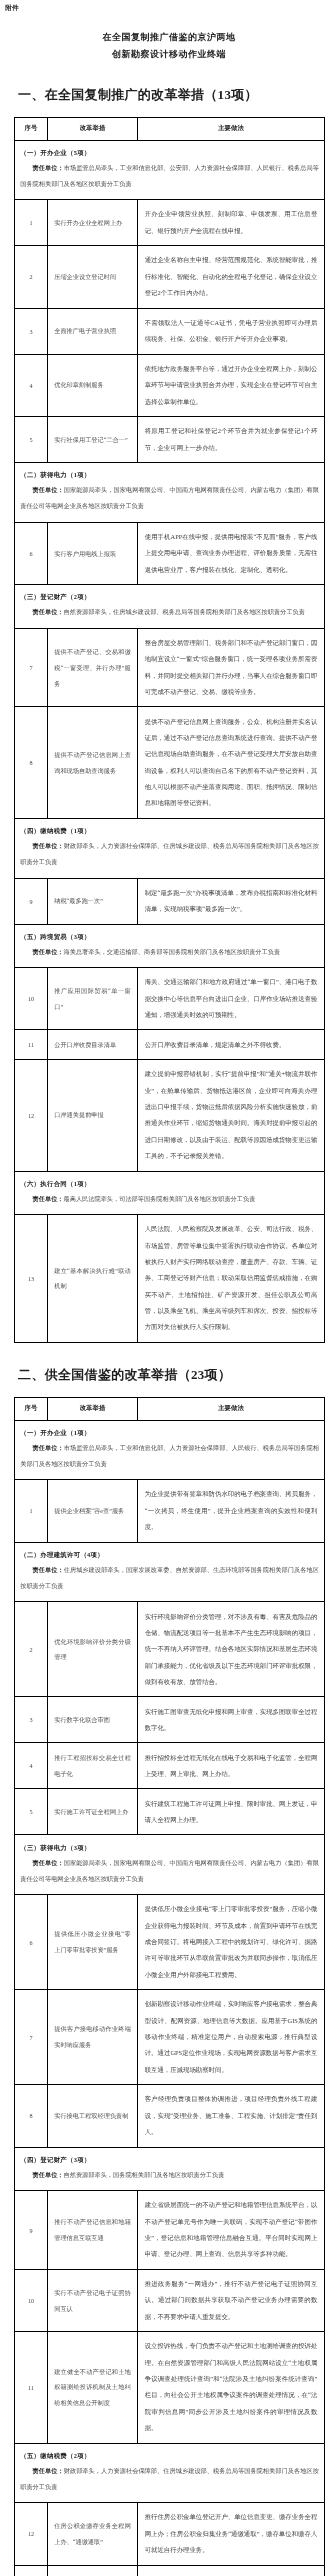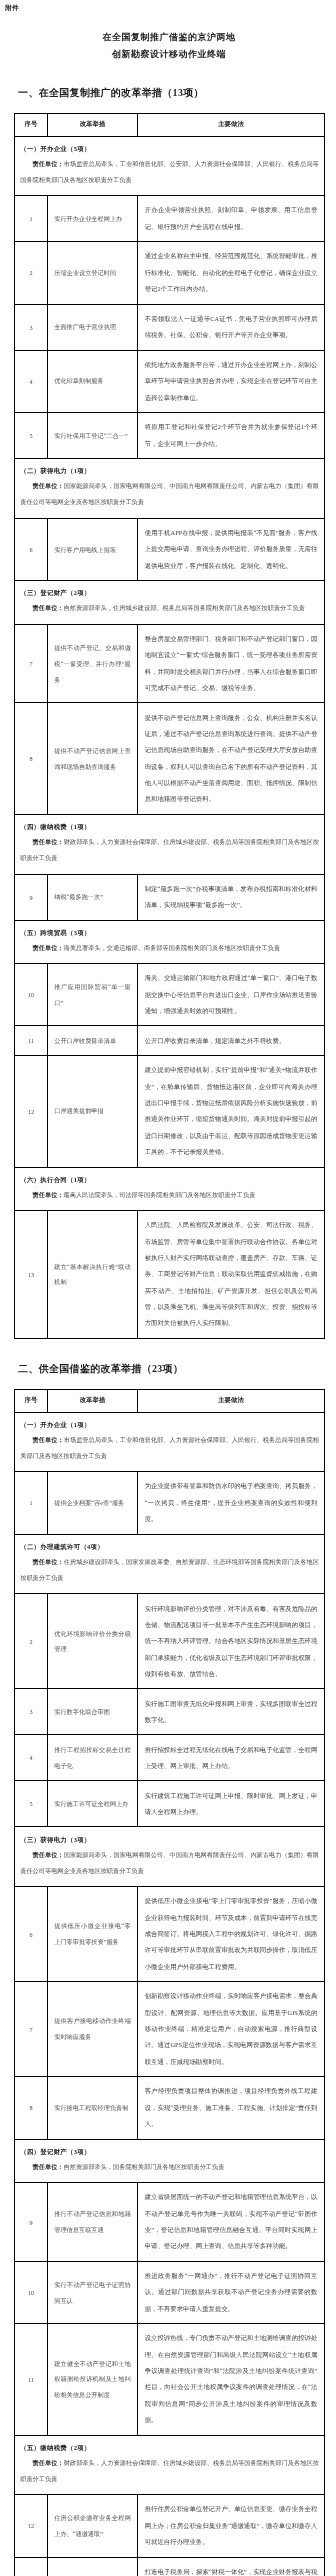--- a/index.html
+++ b/index.html
@@ -15,21 +15,21 @@
     padding-left:1.5px;
   }
   .doc-title{
     margin:15.5px 0 0 0;
     text-align:center;
     font-size:9px;font-weight:bold;color:#242424;
     line-height:1.9;letter-spacing:0.5px;font-family:Liberation Serif, serif;
   }
   .sec-heading{
     margin:23px 0 13.4px 4.1px;
-    font-size:10px;font-weight:bold;color:#1f1f1f;letter-spacing:0.3px;
+    font-size:13px;font-weight:bold;color:#1f1f1f;letter-spacing:0.3px;
   }
   table.reform-table{
     border-collapse:collapse;width:311px;table-layout:fixed;
     margin:0;
   }
   table.reform-table col.c-no{width:33px;}
   table.reform-table col.c-measure{width:90px;}
   table.reform-table col.c-practice{width:187px;}
   table.reform-table th,table.reform-table td{
     border:0.5px solid #000;

